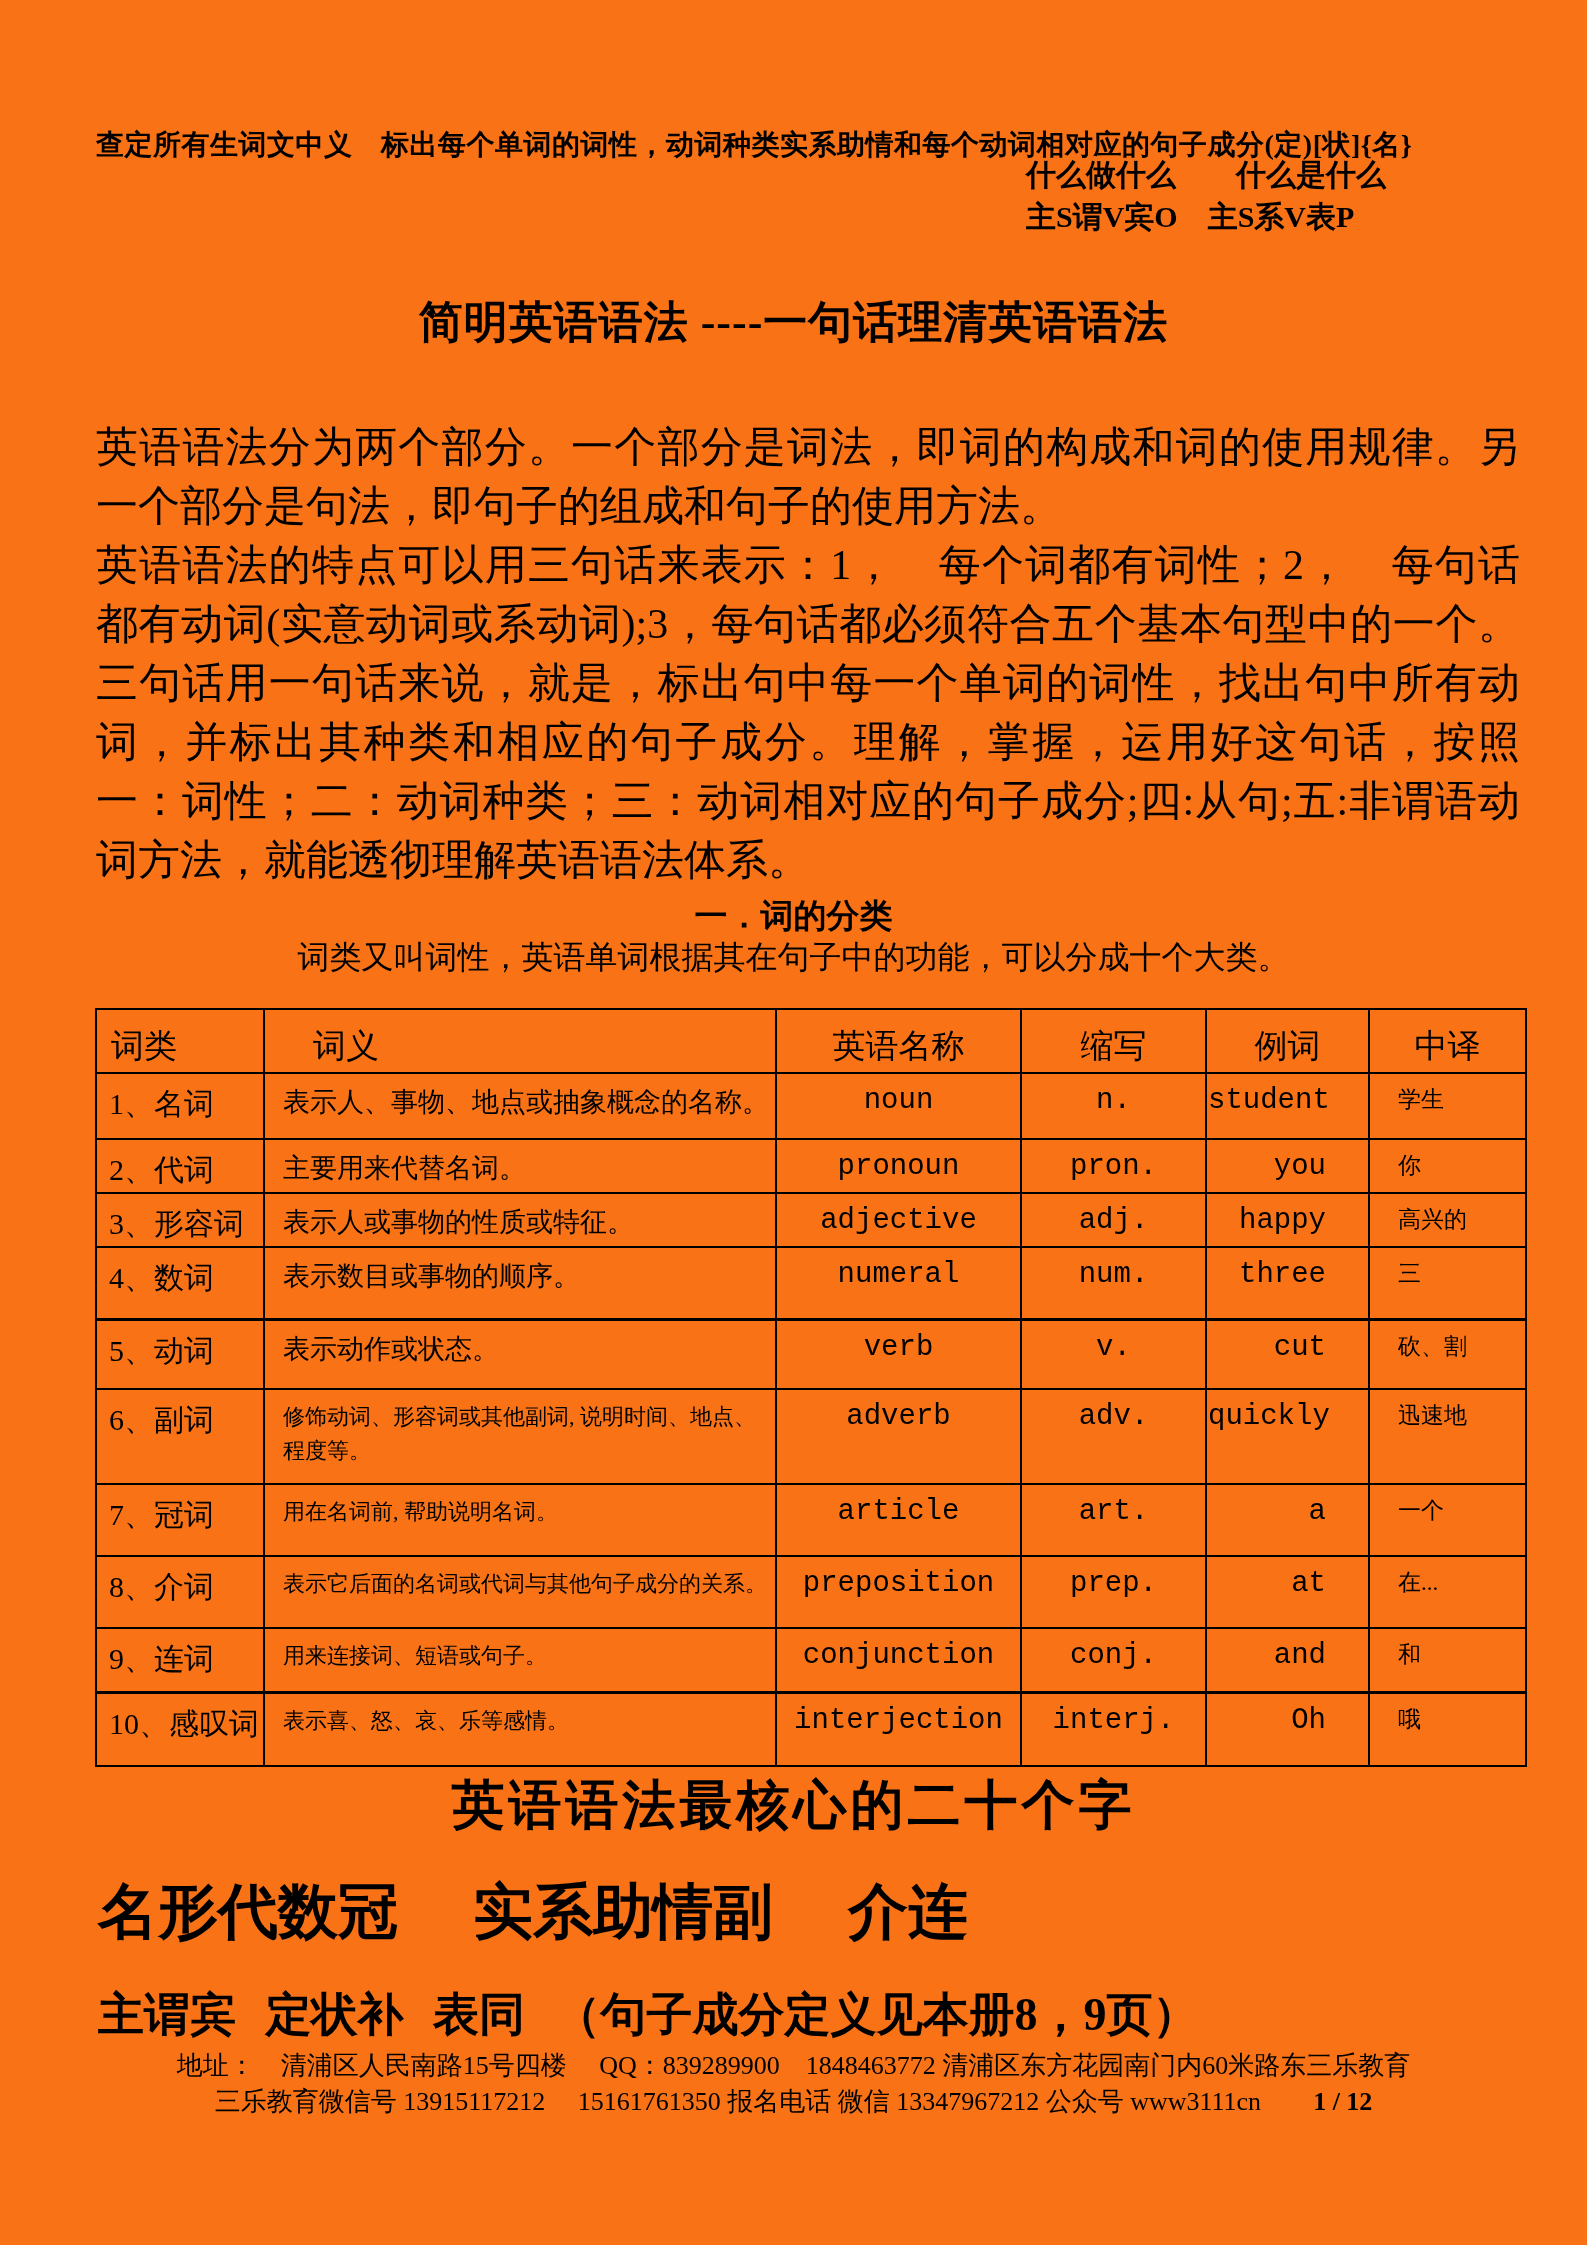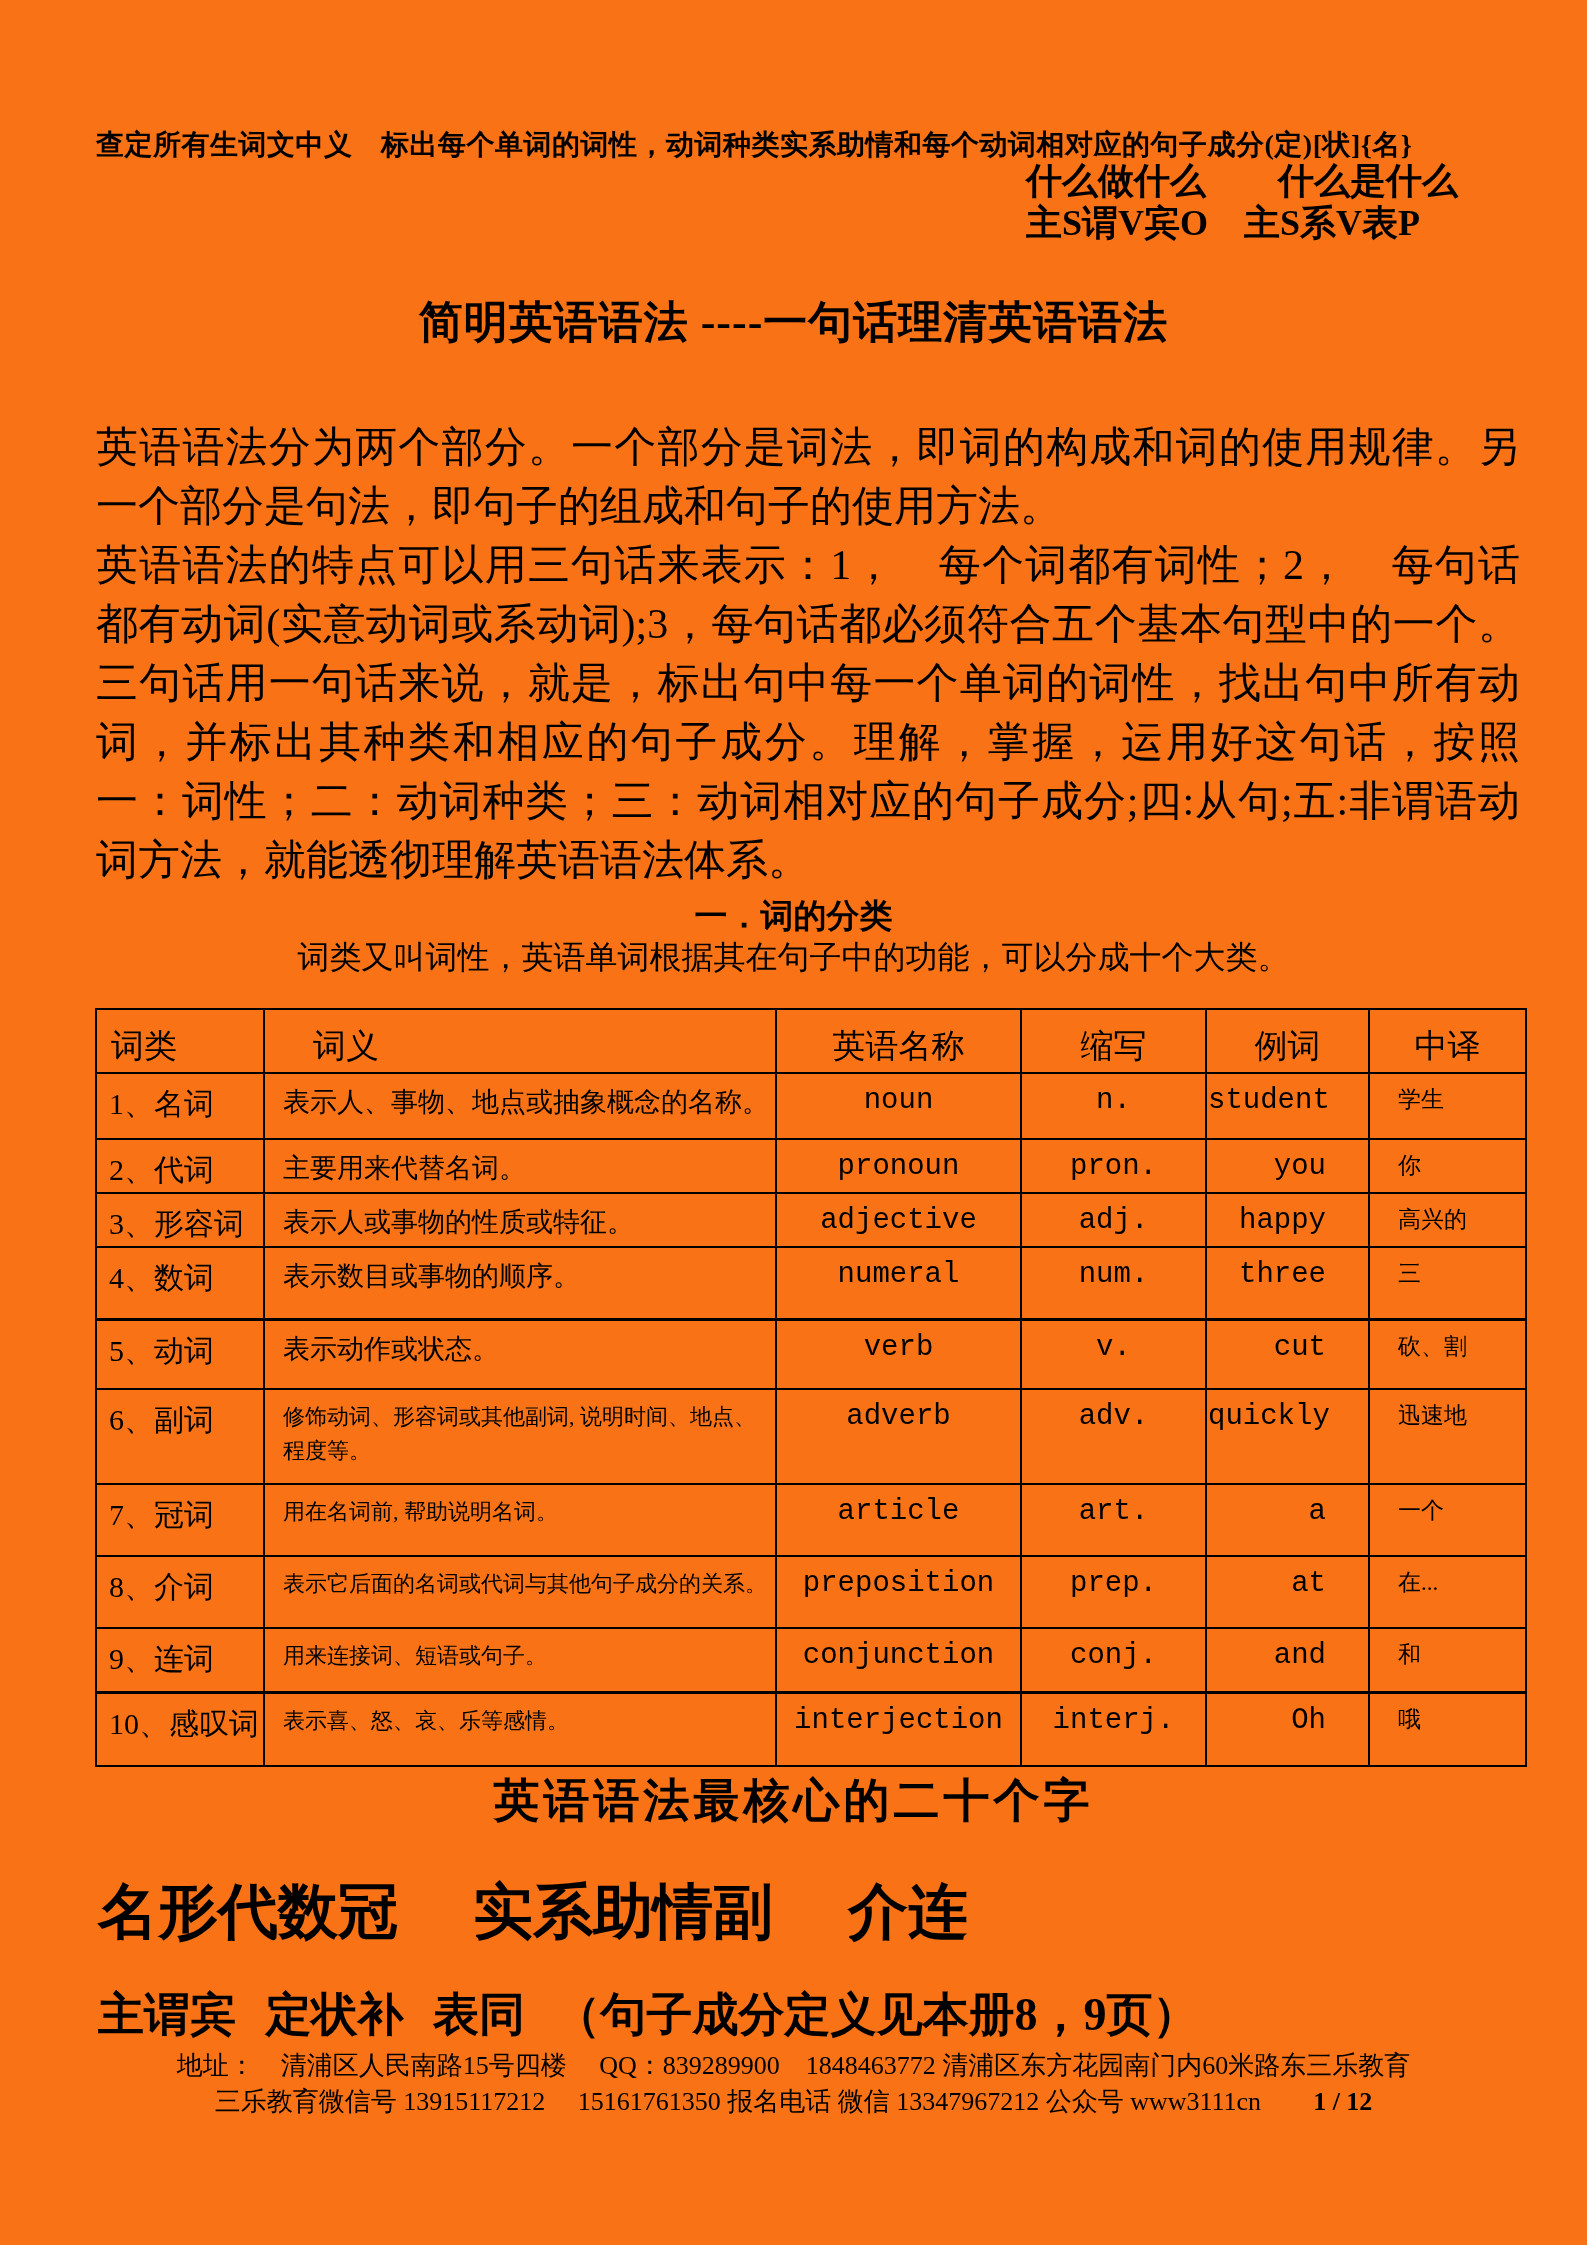--- a/index.html
+++ b/index.html
@@ -22,24 +22,24 @@
     left: 96px;
     top: 126px;
     font-size: 28px;
     font-weight: bold;
     white-space: nowrap;
     letter-spacing: 0.5px;
   }
   .top-note-right {
     position: absolute;
     left: 1026px;
-    top: 160px;
+    top: 154px;
     width: 366px;
     text-align: left;
-    font-size: 36px;
+    font-size: 30px;
     font-weight: bold;
     line-height: 42px;
   }
   .top-note-right div { white-space: nowrap; }
 
   
   .doc-title {
     position: absolute;
     left: 0;
     top: 293px;
@@ -130,21 +130,21 @@
   tbody tr:nth-child(10) { height: 74px; }
   tbody tr:nth-child(4) td, tbody tr:nth-child(9) td { border-bottom-width: 3px; }
 
   
   .big-head {
     position: absolute;
     left: 0;
     top: 1770px;
     width: 100%;
     text-align: center;
-    font-size: 46px;
+    font-size: 53px;
     font-weight: bold;
     letter-spacing: 4px;
   }
   .big-line1 {
     position: absolute;
     left: 98px;
     top: 1872px;
     font-size: 60px;
     font-weight: bold;
     white-space: nowrap;

